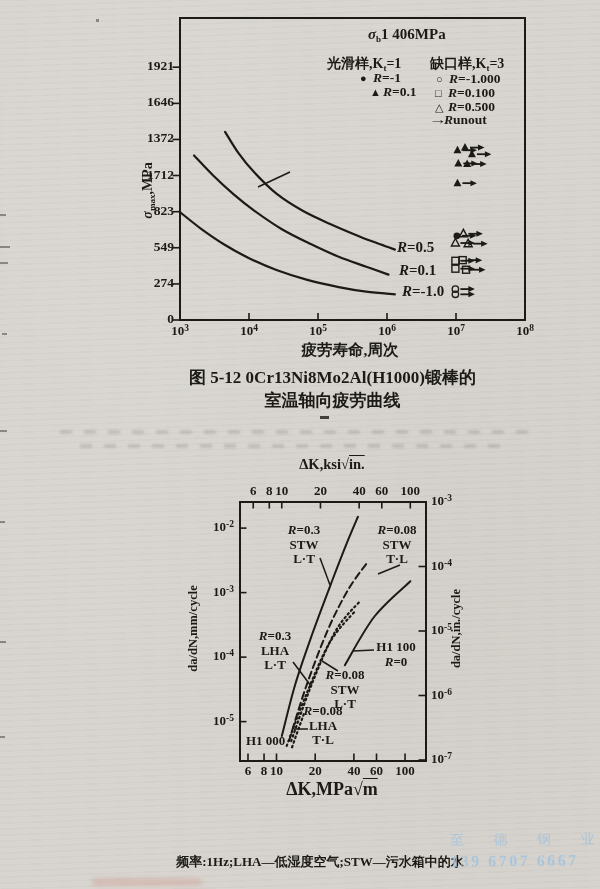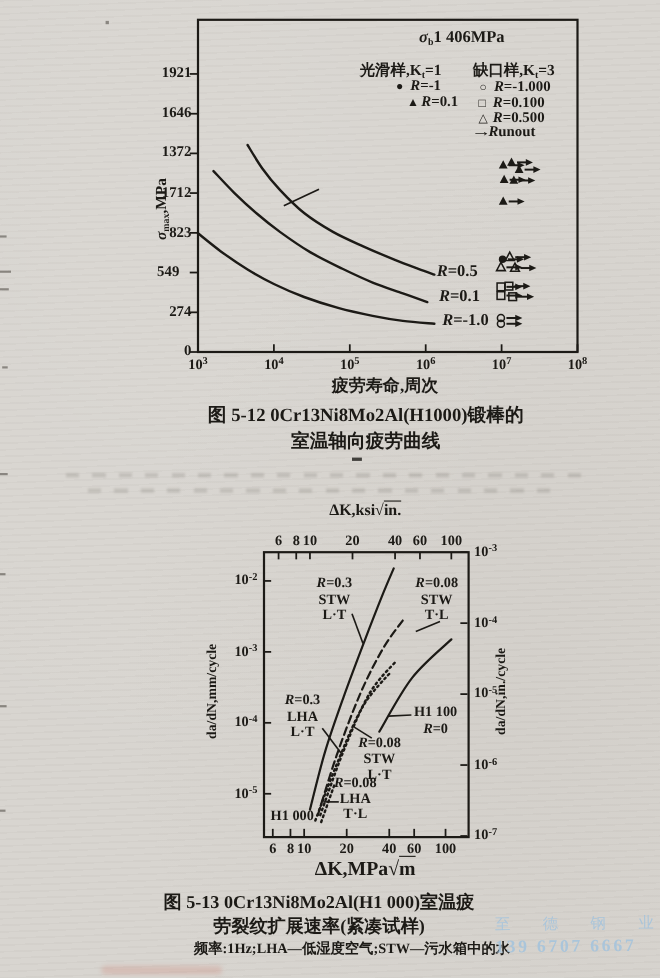--- a/index.html
+++ b/index.html
@@ -14,21 +14,21 @@
     color:#1c1a16;
   }
   #page{position:absolute;inset:0;}
   .abs{position:absolute;}
   svg{position:absolute;overflow:visible;}
   sub{font-size:9px;vertical-align:-3px;}
   sup{font-size:9.5px;vertical-align:4px;}
   i{font-style:italic;}
   .frame{position:absolute;border:2px solid #1c1a16;box-sizing:border-box;background:transparent;}
   
-  #sigb{left:381px;top:26px;font-size:15px;font-weight:700;}
+  #sigb{left:368px;top:26px;font-size:15px;font-weight:700;}
   .lgt{font-size:14px;font-weight:700;white-space:nowrap;}
   #lgst{left:327px;top:55px;} #lgnt{left:430px;top:55px;}
   .lg{font-size:13.5px;font-weight:700;white-space:nowrap;line-height:14px;}
   .lg .mk{display:inline-block;width:13px;font-size:11px;}
   .lg .mkA{transform:scaleX(1.4);font-weight:900;font-size:13px;}
   #lgs1{left:360px;top:71px;} #lgs2{left:370px;top:85px;}
   #lgn1{left:436px;top:72px;} #lgn2{left:435px;top:86px;}
   #lgn3{left:435px;top:100px;} #lgn4{left:431px;top:113px;}
   #ann{left:291px;top:159px;font-size:15.5px;font-weight:600;white-space:nowrap;}
   .cl{font-size:15px;font-weight:700;white-space:nowrap;}
@@ -152,21 +152,21 @@
       <circle cx="289.3945992227822" cy="280.33986928104576" r="3.2" fill="none" stroke="#1c1a16" stroke-width="1.4"></circle>
       <line x1="294.3945992227822" y1="280.33986928104576" x2="303.3945992227822" y2="280.33986928104576" stroke="#1c1a16" stroke-width="1.8"></line>
       <path d="M302.3945992227822,277.33986928104576L308.8945992227822,280.33986928104576L302.3945992227822,283.33986928104576Z" fill="#1c1a16"></path>
     </svg>
   <div id="f1ticks">
       <div class="tick" style="left: 128px; top: 58.2148px; width: 46px; text-align: right;">1921</div>
       <div class="tick" style="left: 128px; top: 94.4022px; width: 46px; text-align: right;">1646</div>
       <div class="tick" style="left: 128px; top: 130.458px; width: 46px; text-align: right;">1372</div>
       <div class="tick" style="left: 128px; top: 166.514px; width: 46px; text-align: right;">1712</div>
       <div class="tick" style="left: 128px; top: 202.701px; width: 46px; text-align: right;">823</div>
-      <div class="tick" style="left: 117px; top: 238.757px; width: 46px; text-align: right;">549</div>
+      <div class="tick" style="left: 128px; top: 238.757px; width: 46px; text-align: right;">549</div>
       <div class="tick" style="left: 128px; top: 274.944px; width: 46px; text-align: right;">274</div>
       <div class="tick" style="left: 128px; top: 311px; width: 46px; text-align: right;">0</div>
       <div class="tick" style="left: 163px; top: 323px; width: 34px; text-align: center; font-size: 13px;">10<sup>3</sup></div>
       <div class="tick" style="left: 232px; top: 323px; width: 34px; text-align: center; font-size: 13px;">10<sup>4</sup></div>
       <div class="tick" style="left: 301px; top: 323px; width: 34px; text-align: center; font-size: 13px;">10<sup>5</sup></div>
       <div class="tick" style="left: 370px; top: 323px; width: 34px; text-align: center; font-size: 13px;">10<sup>6</sup></div>
       <div class="tick" style="left: 439px; top: 323px; width: 34px; text-align: center; font-size: 13px;">10<sup>7</sup></div>
       <div class="tick" style="left: 508px; top: 323px; width: 34px; text-align: center; font-size: 13px;">10<sup>8</sup></div>
     </div>
 
@@ -290,24 +290,20 @@
     </div>
   <div class="f2l" id="f2l6">
       <div class="ri"><i>R</i>=0.08</div>
       <div class="ri">LHA</div>
       <div class="ri">T·L</div>
     </div>
   <div class="f2l" id="f2l7">
       <div class="ri">H1 000</div>
     </div>
 
-  <div class="abs" id="cap2">
-    <div>图 5-13  0Cr13Ni8Mo2Al(H1 000)室温疲</div>
-    <div>劳裂纹扩展速率(紧凑试样)</div>
-  </div>
   <div class="abs" id="note">频率:1Hz;LHA—低湿度空气;STW—污水箱中的水</div>
 
   <div class="abs" id="wm" style="color: rgb(166, 196, 220);">
     <div id="wmname">至 德 钢 业</div>
     <div id="wmphone">139 6707 6667</div>
   </div>
 
 </div>
 
 </body></html>

